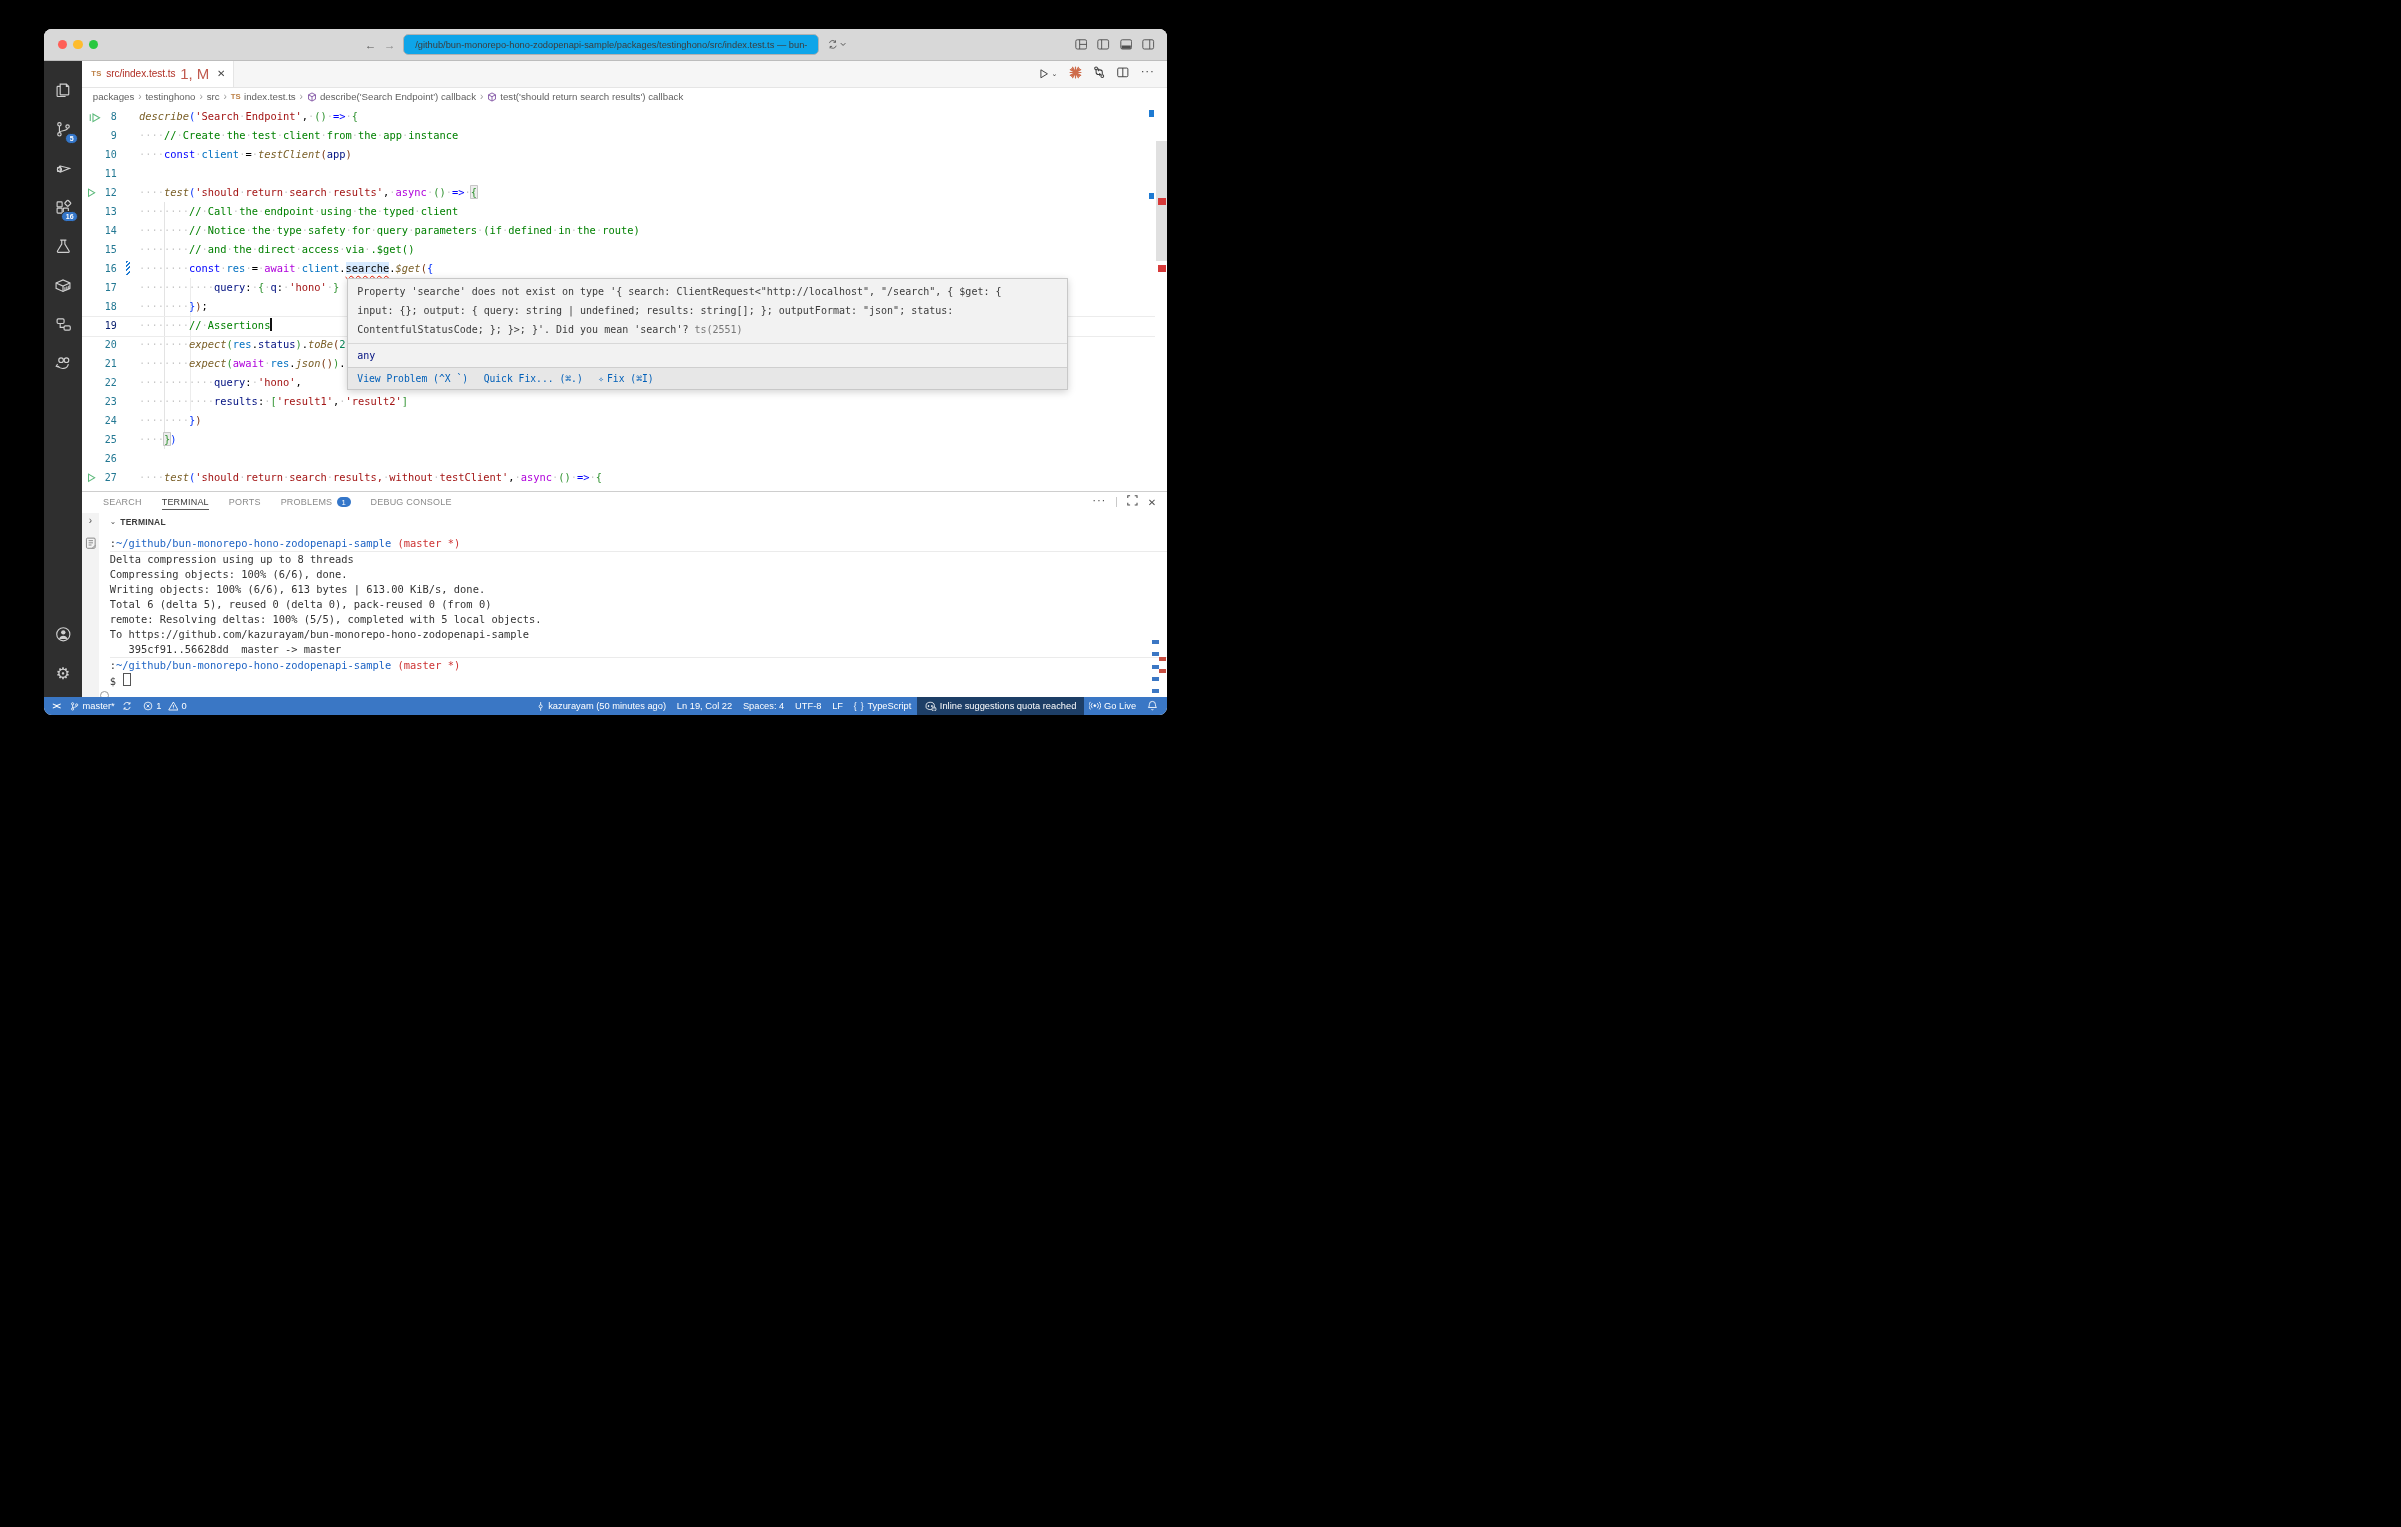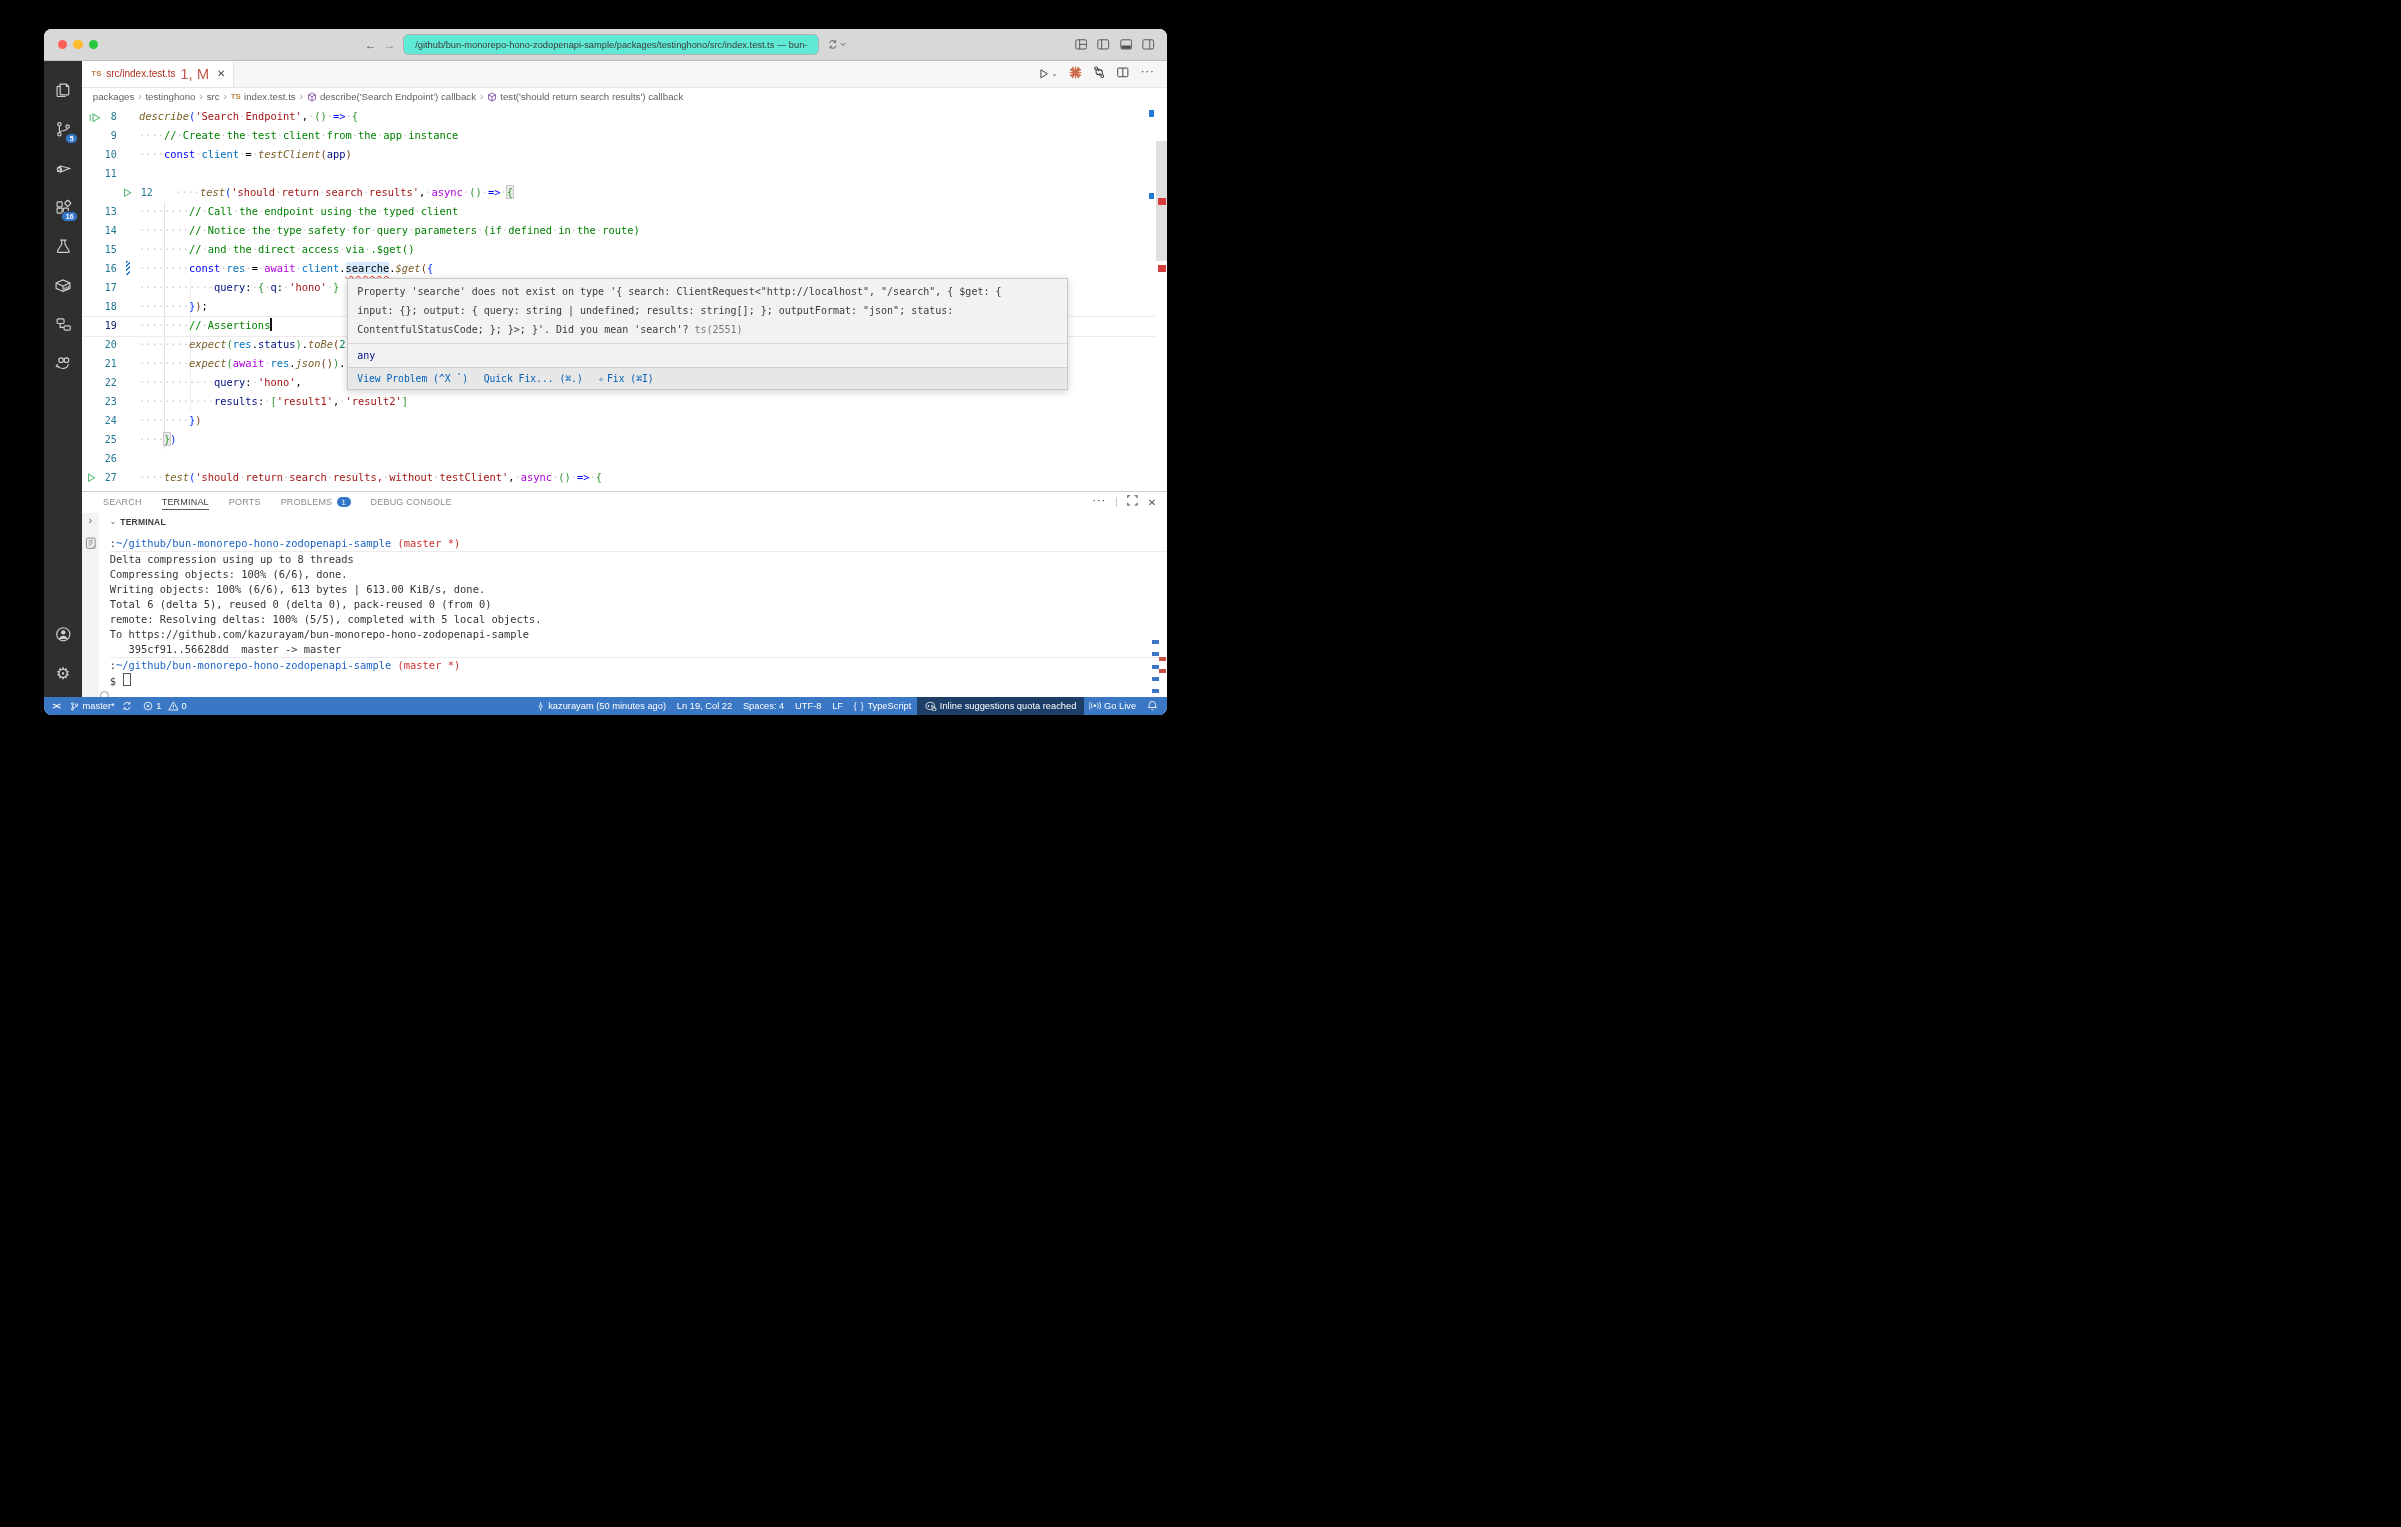--- a/index.html
+++ b/index.html
@@ -8,21 +8,21 @@
     border-radius:7.7px;overflow:hidden;display:flex;flex-direction:column;box-shadow:0 14px 46px rgba(0,0,0,.6);}
   
   .titlebar{height:31px;background:#d8d8d8;border-bottom:0.8px solid #bdbdbd;display:flex;align-items:center;flex:none;position:relative;}
   .traffic{display:flex;gap:6.2px;margin-left:14px;}
   .tl{width:9.3px;height:9.3px;border-radius:50%;}
   .tl.red{background:#ff5f57;}.tl.yel{background:#febc2e;}.tl.grn{background:#28c840;}
   .tb-center{position:absolute;left:0;right:0;display:flex;align-items:center;justify-content:center;gap:7.7px;pointer-events:none;}
   .tb-center>*{pointer-events:auto;}
   .navarrow{font-size:11.6px;color:#555;line-height:1;}
   .navarrow.fwd{color:#888;}
-  .addresspill{background:#5eead4;border:0.8px solid #b1b1b1;border-radius:5.4px;height:18.6px;display:flex;align-items:center;
+  .addresspill{background:#0ea5e9;border:0.8px solid #b1b1b1;border-radius:5.4px;height:18.6px;display:flex;align-items:center;
     padding:0 10.8px;max-width:437px;}
   .addresspill span{font-size:9.3px;color:#3c3c3c;white-space:nowrap;overflow:hidden;text-overflow:ellipsis;}
   .pill-side{display:flex;align-items:center;gap:1.5px;color:#4a4a4a;}
   .tb-icons{margin-left:auto;display:flex;gap:10px;margin-right:12.4px;align-items:center;}
   .tb-icons svg{display:block;}
   
   .body{flex:1;display:flex;min-height:0;}
   .activity{width:38px;background:#2f2f2f;flex:none;display:flex;flex-direction:column;align-items:center;padding-top:9.3px;}
   .act-item{width:38px;height:39px;display:flex;align-items:center;justify-content:center;position:relative;color:#cfcfcf;}
   .act-badge{position:absolute;right:3.9px;bottom:4.6px;background:#3476c9;color:#fff;font-size:7px;font-weight:bold;
@@ -323,21 +323,21 @@
         <div class="ov-mark" style="right:1.5px;width:7.7px;top:92px;height:7.7px;background:#d73a3a"></div>
         <div class="ov-mark" style="right:1.5px;width:7.7px;top:159px;height:7px;background:#d73a3a"></div>
 
       <div class="code-row" style="top: 1.5px;"><span class="gut-run"><svg width="15.5" height="11.6" viewBox="0 0 16 15" fill="none" stroke="#5bb97a" stroke-width="1.4">
                 <path d="M7 2.5l8.5 5L7 12.5v-10z"></path>
                 <path d="M3.5 3v8.5"></path>
               </svg></span><span class="lnum">8</span><span class="codetext"><span class="tok-fn">describe</span><span class="tok-b1">(</span><span class="tok-str">'Search</span><span class="ws">·</span><span class="tok-str">Endpoint'</span><span class="tok-pln">,</span><span class="ws">·</span><span class="tok-b2">()</span><span class="ws">·</span><span class="tok-kw">=&gt;</span><span class="ws">·</span><span class="tok-b2">{</span></span></div>
           <div class="code-row" style="top: 20.5px;"><span class="lnum">9</span><span class="codetext"><span class="ws">····</span><span class="tok-cmt">//</span><span class="ws">·</span><span class="tok-cmt">Create</span><span class="ws">·</span><span class="tok-cmt">the</span><span class="ws">·</span><span class="tok-cmt">test</span><span class="ws">·</span><span class="tok-cmt">client</span><span class="ws">·</span><span class="tok-cmt">from</span><span class="ws">·</span><span class="tok-cmt">the</span><span class="ws">·</span><span class="tok-cmt">app</span><span class="ws">·</span><span class="tok-cmt">instance</span></span></div>
           <div class="code-row" style="top: 39px;"><span class="lnum">10</span><span class="codetext"><span class="ws">····</span><span class="tok-kw">const</span><span class="ws">·</span><span class="tok-cvar">client</span><span class="ws">·</span><span class="tok-pln">=</span><span class="ws">·</span><span class="tok-fn">testClient</span><span class="tok-b3">(</span><span class="tok-var">app</span><span class="tok-b3">)</span></span></div>
           <div class="code-row" style="top: 58px;"><span class="lnum">11</span><span class="codetext"></span></div>
-          <div class="code-row" style="top: 77px; margin-left: 36px;"><span class="gut-run"><svg width="11.6" height="11.6" viewBox="0 0 16 15" fill="none" stroke="#5bb97a" stroke-width="1.4">
+          <div class="code-row" style="top: 77px;"><span class="gut-run"><svg width="11.6" height="11.6" viewBox="0 0 16 15" fill="none" stroke="#5bb97a" stroke-width="1.4">
                 <path d="M3.5 2.5l8.5 5-8.5 5v-10z"></path>
               </svg></span><span class="lnum">12</span><span class="codetext"><span class="ws">····</span><span class="tok-fn">test</span><span class="tok-b1">(</span><span class="tok-str">'should</span><span class="ws">·</span><span class="tok-str">return</span><span class="ws">·</span><span class="tok-str">search</span><span class="ws">·</span><span class="tok-str">results'</span><span class="tok-pln">,</span><span class="ws">·</span><span class="tok-ctrl">async</span><span class="ws">·</span><span class="tok-b2">()</span><span class="ws">·</span><span class="tok-kw">=&gt;</span><span class="ws">·</span><span class="tok-b2 tok-match">{</span></span></div>
           <div class="code-row" style="top: 96px;"><span class="lnum">13</span><span class="codetext"><span class="ws">········</span><span class="tok-cmt">//</span><span class="ws">·</span><span class="tok-cmt">Call</span><span class="ws">·</span><span class="tok-cmt">the</span><span class="ws">·</span><span class="tok-cmt">endpoint</span><span class="ws">·</span><span class="tok-cmt">using</span><span class="ws">·</span><span class="tok-cmt">the</span><span class="ws">·</span><span class="tok-cmt">typed</span><span class="ws">·</span><span class="tok-cmt">client</span></span></div>
           <div class="code-row" style="top: 115px;"><span class="lnum">14</span><span class="codetext"><span class="ws">········</span><span class="tok-cmt">//</span><span class="ws">·</span><span class="tok-cmt">Notice</span><span class="ws">·</span><span class="tok-cmt">the</span><span class="ws">·</span><span class="tok-cmt">type</span><span class="ws">·</span><span class="tok-cmt">safety</span><span class="ws">·</span><span class="tok-cmt">for</span><span class="ws">·</span><span class="tok-cmt">query</span><span class="ws">·</span><span class="tok-cmt">parameters</span><span class="ws">·</span><span class="tok-cmt">(if</span><span class="ws">·</span><span class="tok-cmt">defined</span><span class="ws">·</span><span class="tok-cmt">in</span><span class="ws">·</span><span class="tok-cmt">the</span><span class="ws">·</span><span class="tok-cmt">route)</span></span></div>
           <div class="code-row" style="top: 134px;"><span class="lnum">15</span><span class="codetext"><span class="ws">········</span><span class="tok-cmt">//</span><span class="ws">·</span><span class="tok-cmt">and</span><span class="ws">·</span><span class="tok-cmt">the</span><span class="ws">·</span><span class="tok-cmt">direct</span><span class="ws">·</span><span class="tok-cmt">access</span><span class="ws">·</span><span class="tok-cmt">via</span><span class="ws">·</span><span class="tok-cmt">.$get()</span></span></div>
           <div class="code-row" style="top: 153px;"><span class="lnum">16</span><span class="mod-bar"></span><span class="codetext"><span class="ws">········</span><span class="tok-kw">const</span><span class="ws">·</span><span class="tok-cvar">res</span><span class="ws">·</span><span class="tok-pln">=</span><span class="ws">·</span><span class="tok-ctrl">await</span><span class="ws">·</span><span class="tok-cvar">client</span><span class="tok-pln">.</span><span class="tok-err">searche</span><span class="tok-pln">.</span><span class="tok-fn">$get</span><span class="tok-b3">(</span><span class="tok-b1">{</span></span></div>
           <div class="code-row" style="top: 172px;"><span class="lnum">17</span><span class="codetext"><span class="ws">············</span><span class="tok-var">query</span><span class="tok-pln">:</span><span class="ws">·</span><span class="tok-b2">{</span><span class="ws">·</span><span class="tok-var">q</span><span class="tok-pln">:</span><span class="ws">·</span><span class="tok-str">'hono'</span><span class="ws">·</span><span class="tok-b2">}</span></span></div>
           <div class="code-row" style="top: 191px;"><span class="lnum">18</span><span class="codetext"><span class="ws">········</span><span class="tok-b1">}</span><span class="tok-b3">)</span><span class="tok-pln">;</span></span></div>
           <div class="cur-line" style="top: 210px;"></div>
           <div class="code-row" style="top: 210px;"><span class="lnum active">19</span><span class="codetext"><span class="ws">········</span><span class="tok-cmt">//</span><span class="ws">·</span><span class="tok-cmt">Assertions</span><span class="cursor-bar"></span></span></div>

